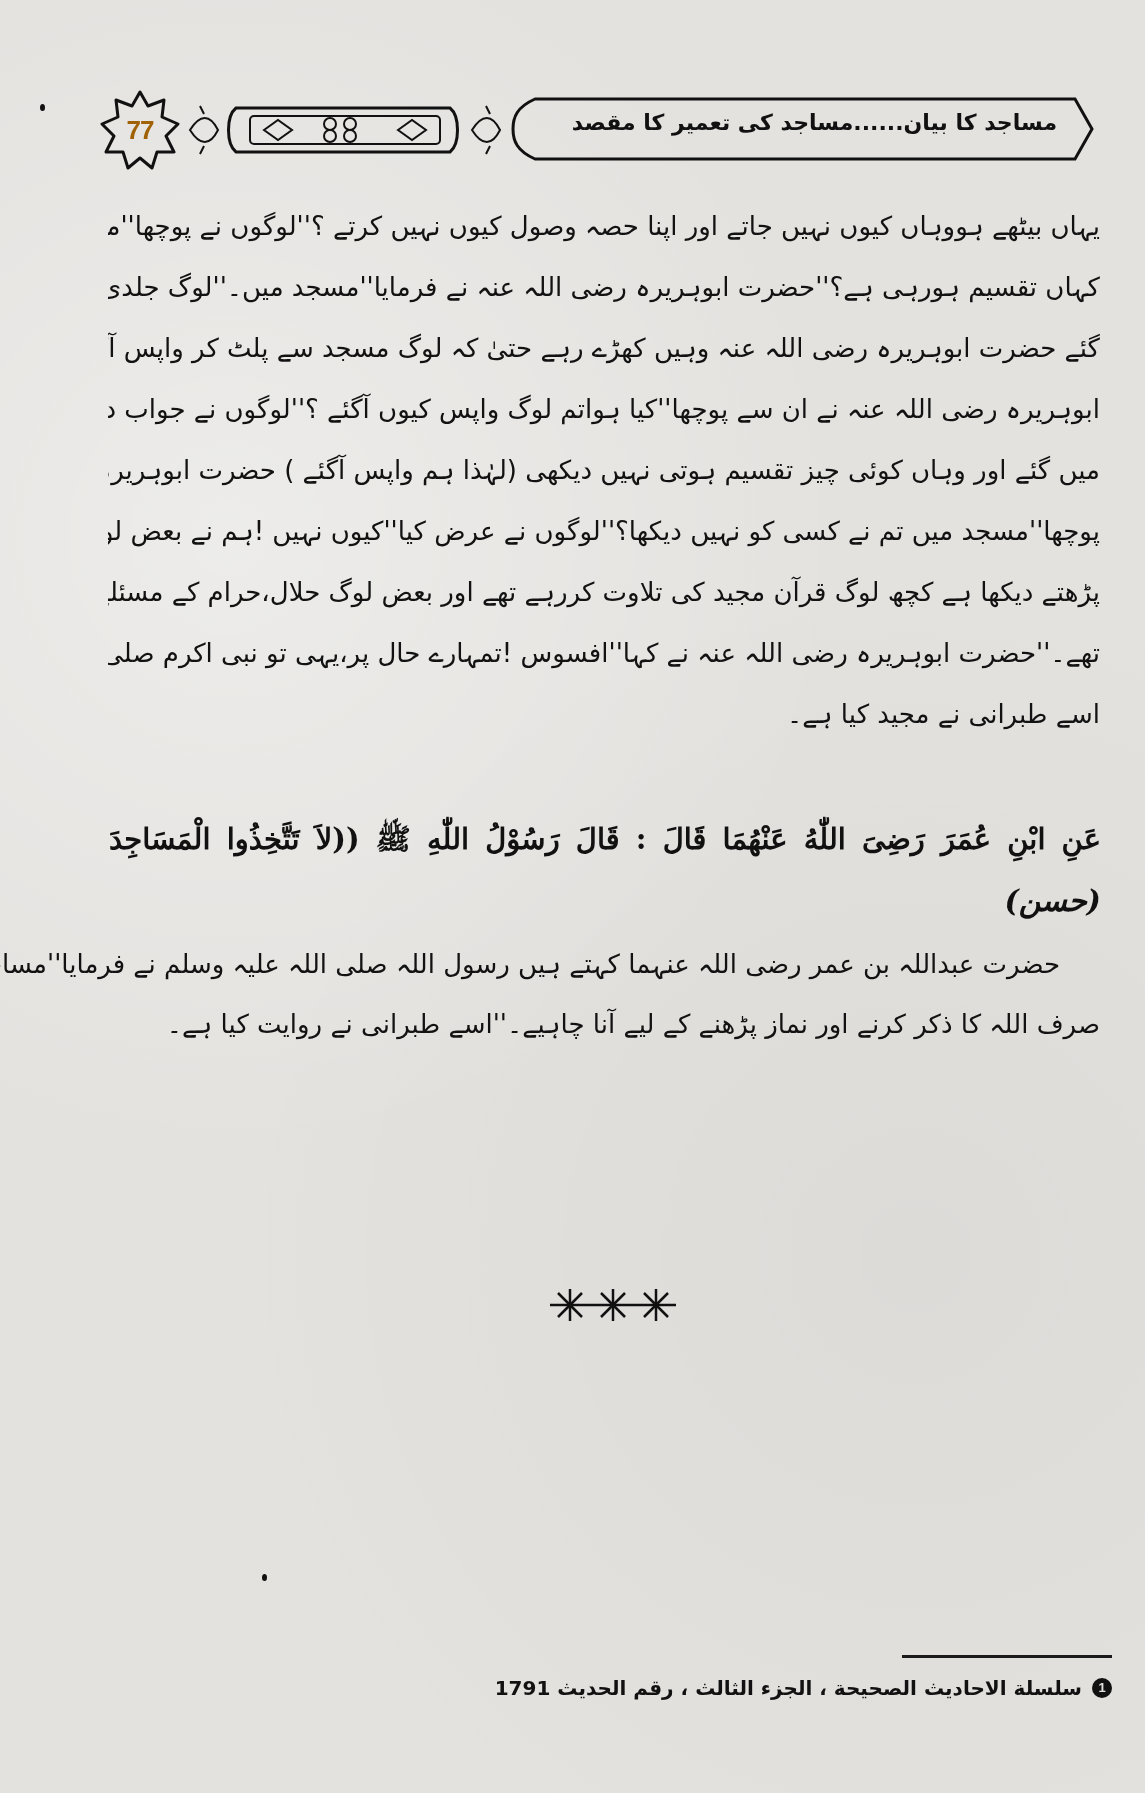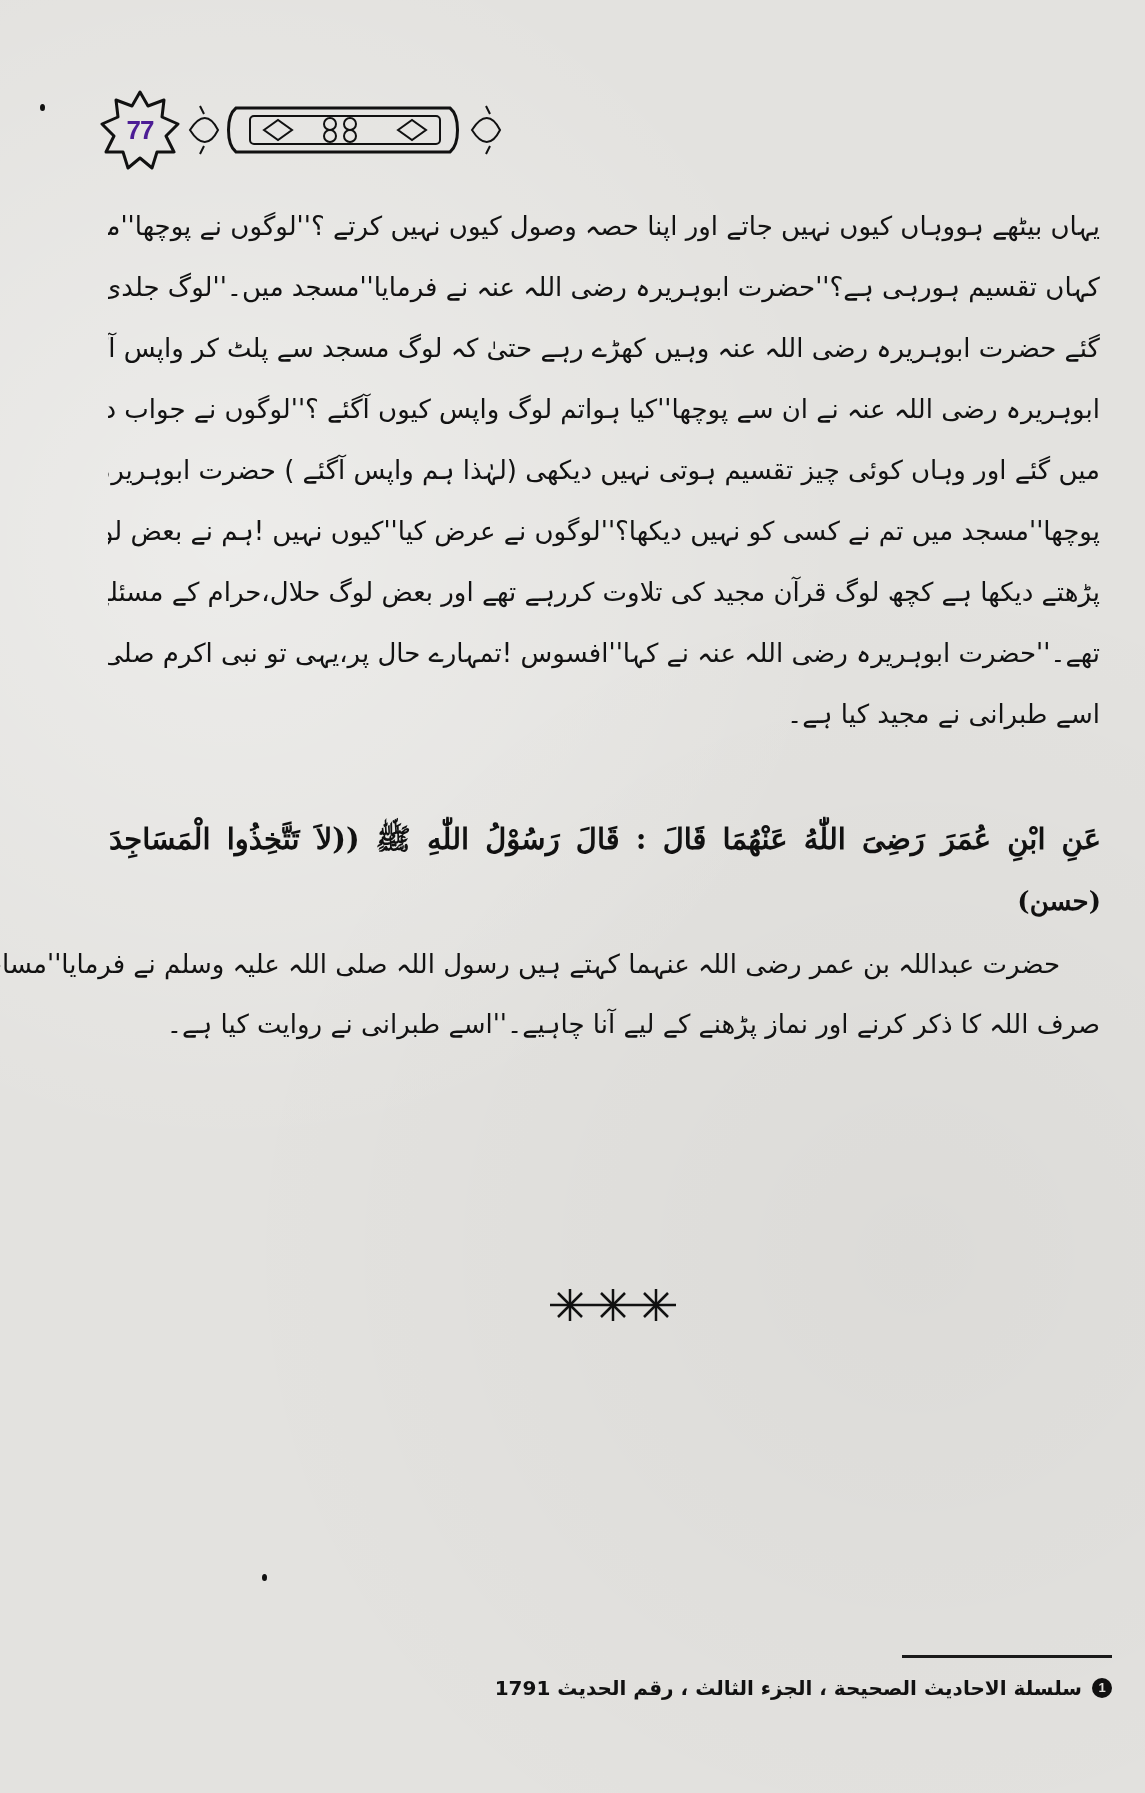--- a/index.html
+++ b/index.html
@@ -18,21 +18,21 @@
   
   .header { position: absolute; left: 100px; top: 90px; width: 998px; height: 80px; }
   .page-badge {
     position: absolute; left: 0; top: 0; width: 80px; height: 80px;
   }
   .page-badge svg { position: absolute; left: 0; top: 0; }
   .page-number {
     position: absolute; left: 0; top: 0; width: 80px; height: 80px;
     display: flex; align-items: center; justify-content: center;
     font-family: "Liberation Sans", sans-serif; font-size: 26px; font-weight: bold;
-    letter-spacing: -1px; color: #4c1d95;
+    letter-spacing: -1px; color: #a16207;
   }
   .ornament { position: absolute; left: 80px; top: 4px; width: 330px; height: 72px; }
   .title-frame {
     position: absolute; left: 405px; top: 6px; width: 590px; height: 66px;
   }
   .title-frame svg { position: absolute; left: 0; top: 0; }
   .running-title {
     position: absolute; right: 38px; top: 14px;
     direction: rtl; font-family: "DejaVu Sans", sans-serif; font-size: 22px; font-weight: bold;
     color: #111;
@@ -46,21 +46,21 @@
   }
   .body-line { display: block; white-space: nowrap; overflow: hidden; text-align: justify; text-align-last: justify; height: 61px; }
   .body-line.last { text-align-last: right; }
 
   .arabic-block {
     position: absolute; left: 109px; top: 808px; width: 992px;
     direction: rtl; font-family: "DejaVu Serif", serif; font-weight: bold; font-size: 29px; color: #111;
   }
   .arabic-line { display: block; height: 62px; line-height: 62px; white-space: nowrap; text-align-last: justify; text-align: justify; }
   .arabic-line2 { display: flex; justify-content: space-between; height: 62px; line-height: 62px; }
-  .grade { font-family: "DejaVu Serif", serif; font-weight: bold; font-size: 26px; }
+  .grade { font-family: "DejaVu Serif", serif; font-weight: bold; font-size: 30px; font-style: italic; }
   .fn-marker {
     display: inline-block; width: 18px; height: 18px; border-radius: 50%; background: #111; color: #e3e2df;
     font-family: "Liberation Sans", sans-serif; font-size: 12px; line-height: 18px; text-align: center;
     font-weight: bold; vertical-align: super; margin: 0 4px;
   }
 
   .translation {
     position: absolute; left: 108px; top: 934px; width: 992px;
     direction: rtl; font-family: "DejaVu Sans", sans-serif; font-size: 26px; color: #121212;
   }
@@ -108,20 +108,26 @@
         <path d="M218,36 L232,26 L246,36 L232,46 Z"></path>
         <circle cx="150" cy="30" r="6"></circle>
           <circle cx="170" cy="30" r="6"></circle>
         <circle cx="150" cy="42" r="6"></circle>
           <circle cx="170" cy="42" r="6"></circle>
         <path d="M292,36 C302,20 312,20 320,36 C312,52 302,52 292,36 Z"></path>
         <path d="M306,12 L310,20 M306,60 L310,52"></path>
       </g>
     </svg>
 
+    <div class="title-frame">
+      <svg width="590" height="66" viewBox="0 0 590 66">
+        <path d="M30,3 L570,3 L587,33 L570,63 L30,63 C12,55 8,45 8,33 C8,21 12,11 30,3 Z" fill="none" stroke="#111" stroke-width="3"></path>
+      </svg>
+      <div class="running-title">مساجد کا بیان......مساجد کی تعمیر کا مقصد</div>
+    </div>
   </div>
 
   <div class="body-text">
     <span class="body-line">یہاں بیٹھے ہووہاں کیوں نہیں جاتے اور اپنا حصہ وصول کیوں نہیں کرتے ؟''لوگوں نے پوچھا''میراث</span>
     <span class="body-line">کہاں تقسیم ہورہی ہے؟''حضرت ابوہریرہ رضی اللہ عنہ نے فرمایا''مسجد میں۔''لوگ جلدی سے دوڑ کر مسجد کی طرف</span>
     <span class="body-line">گئے حضرت ابوہریرہ رضی اللہ عنہ وہیں کھڑے رہے حتیٰ کہ لوگ مسجد سے پلٹ کر واپس آگئے حضرت</span>
     <span class="body-line">ابوہریرہ رضی اللہ عنہ نے ان سے پوچھا''کیا ہواتم لوگ واپس کیوں آگئے ؟''لوگوں نے جواب دیا''ہم مسجد</span>
     <span class="body-line">میں گئے اور وہاں کوئی چیز تقسیم ہوتی نہیں دیکھی (لہٰذا ہم واپس آگئے ) حضرت ابوہریرہ رضی اللہ عنہ نے لوگوں سے</span>
     <span class="body-line">پوچھا''مسجد میں تم نے کسی کو نہیں دیکھا؟''لوگوں نے عرض کیا''کیوں نہیں !ہم نے بعض لوگوں کو نماز</span>
     <span class="body-line">پڑھتے دیکھا ہے کچھ لوگ قرآن مجید کی تلاوت کررہے تھے اور بعض لوگ حلال،حرام کے مسئلے بیان کررہے</span>

